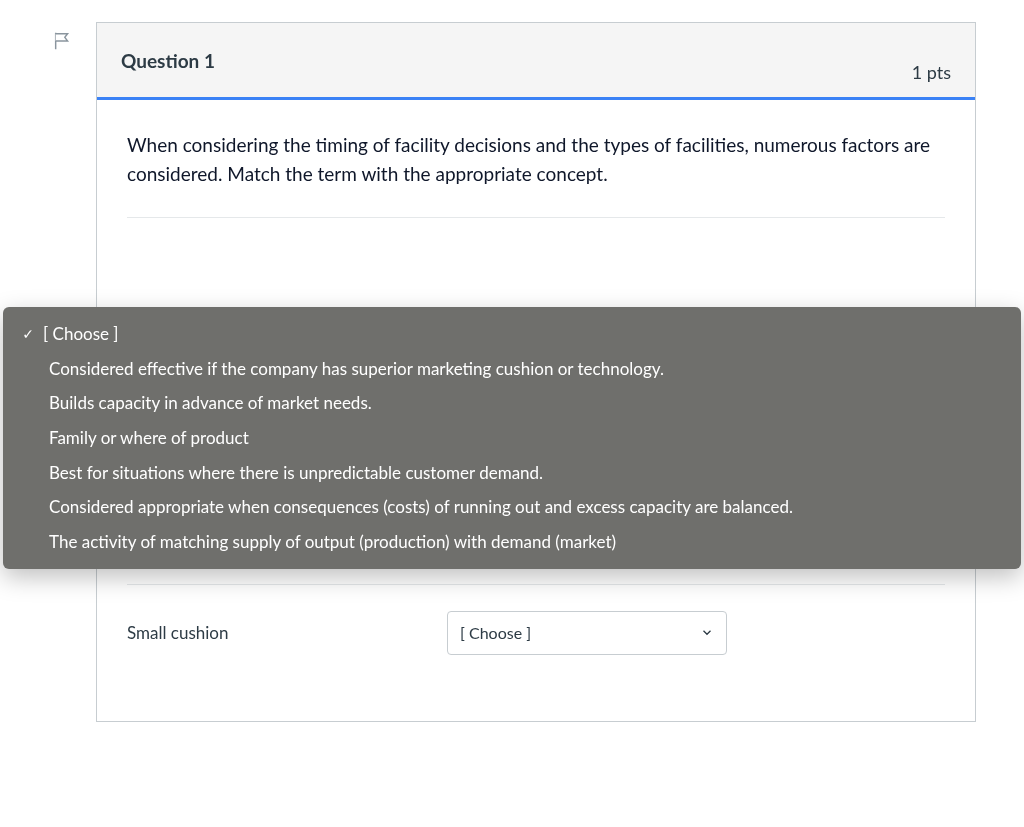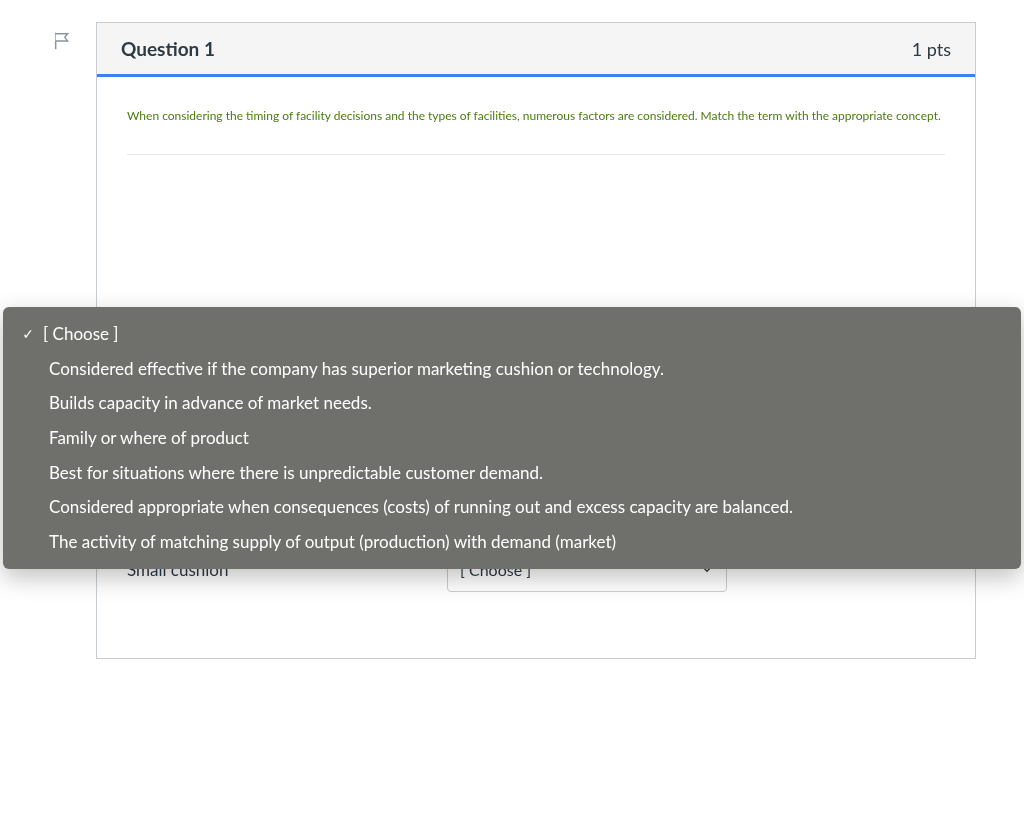--- a/index.html
+++ b/index.html
@@ -39,28 +39,29 @@
       border-bottom: 3px solid #3b82f6;
       background: #f5f5f5;
     }
     .question-title {
       font-weight: 700;
       font-size: 19px;
     }
     .question-pts {
       font-size: 18px;
       color: #2d3b45;
+      margin-top: 24px;
     }
     .question-body {
       padding: 30px 30px 40px 30px;
     }
     .prompt-text {
-      font-size: 12px;
+      font-size: 19px;
       line-height: 1.55;
-      color: #4d7c0f;
+      color: #0f172a;
       margin-bottom: 28px;
     }
     .divider {
       border: none;
       border-top: 1px solid #e5e8ea;
       margin: 0 0 0 0;
     }
     .match-row {
       display: flex;
       align-items: center;

